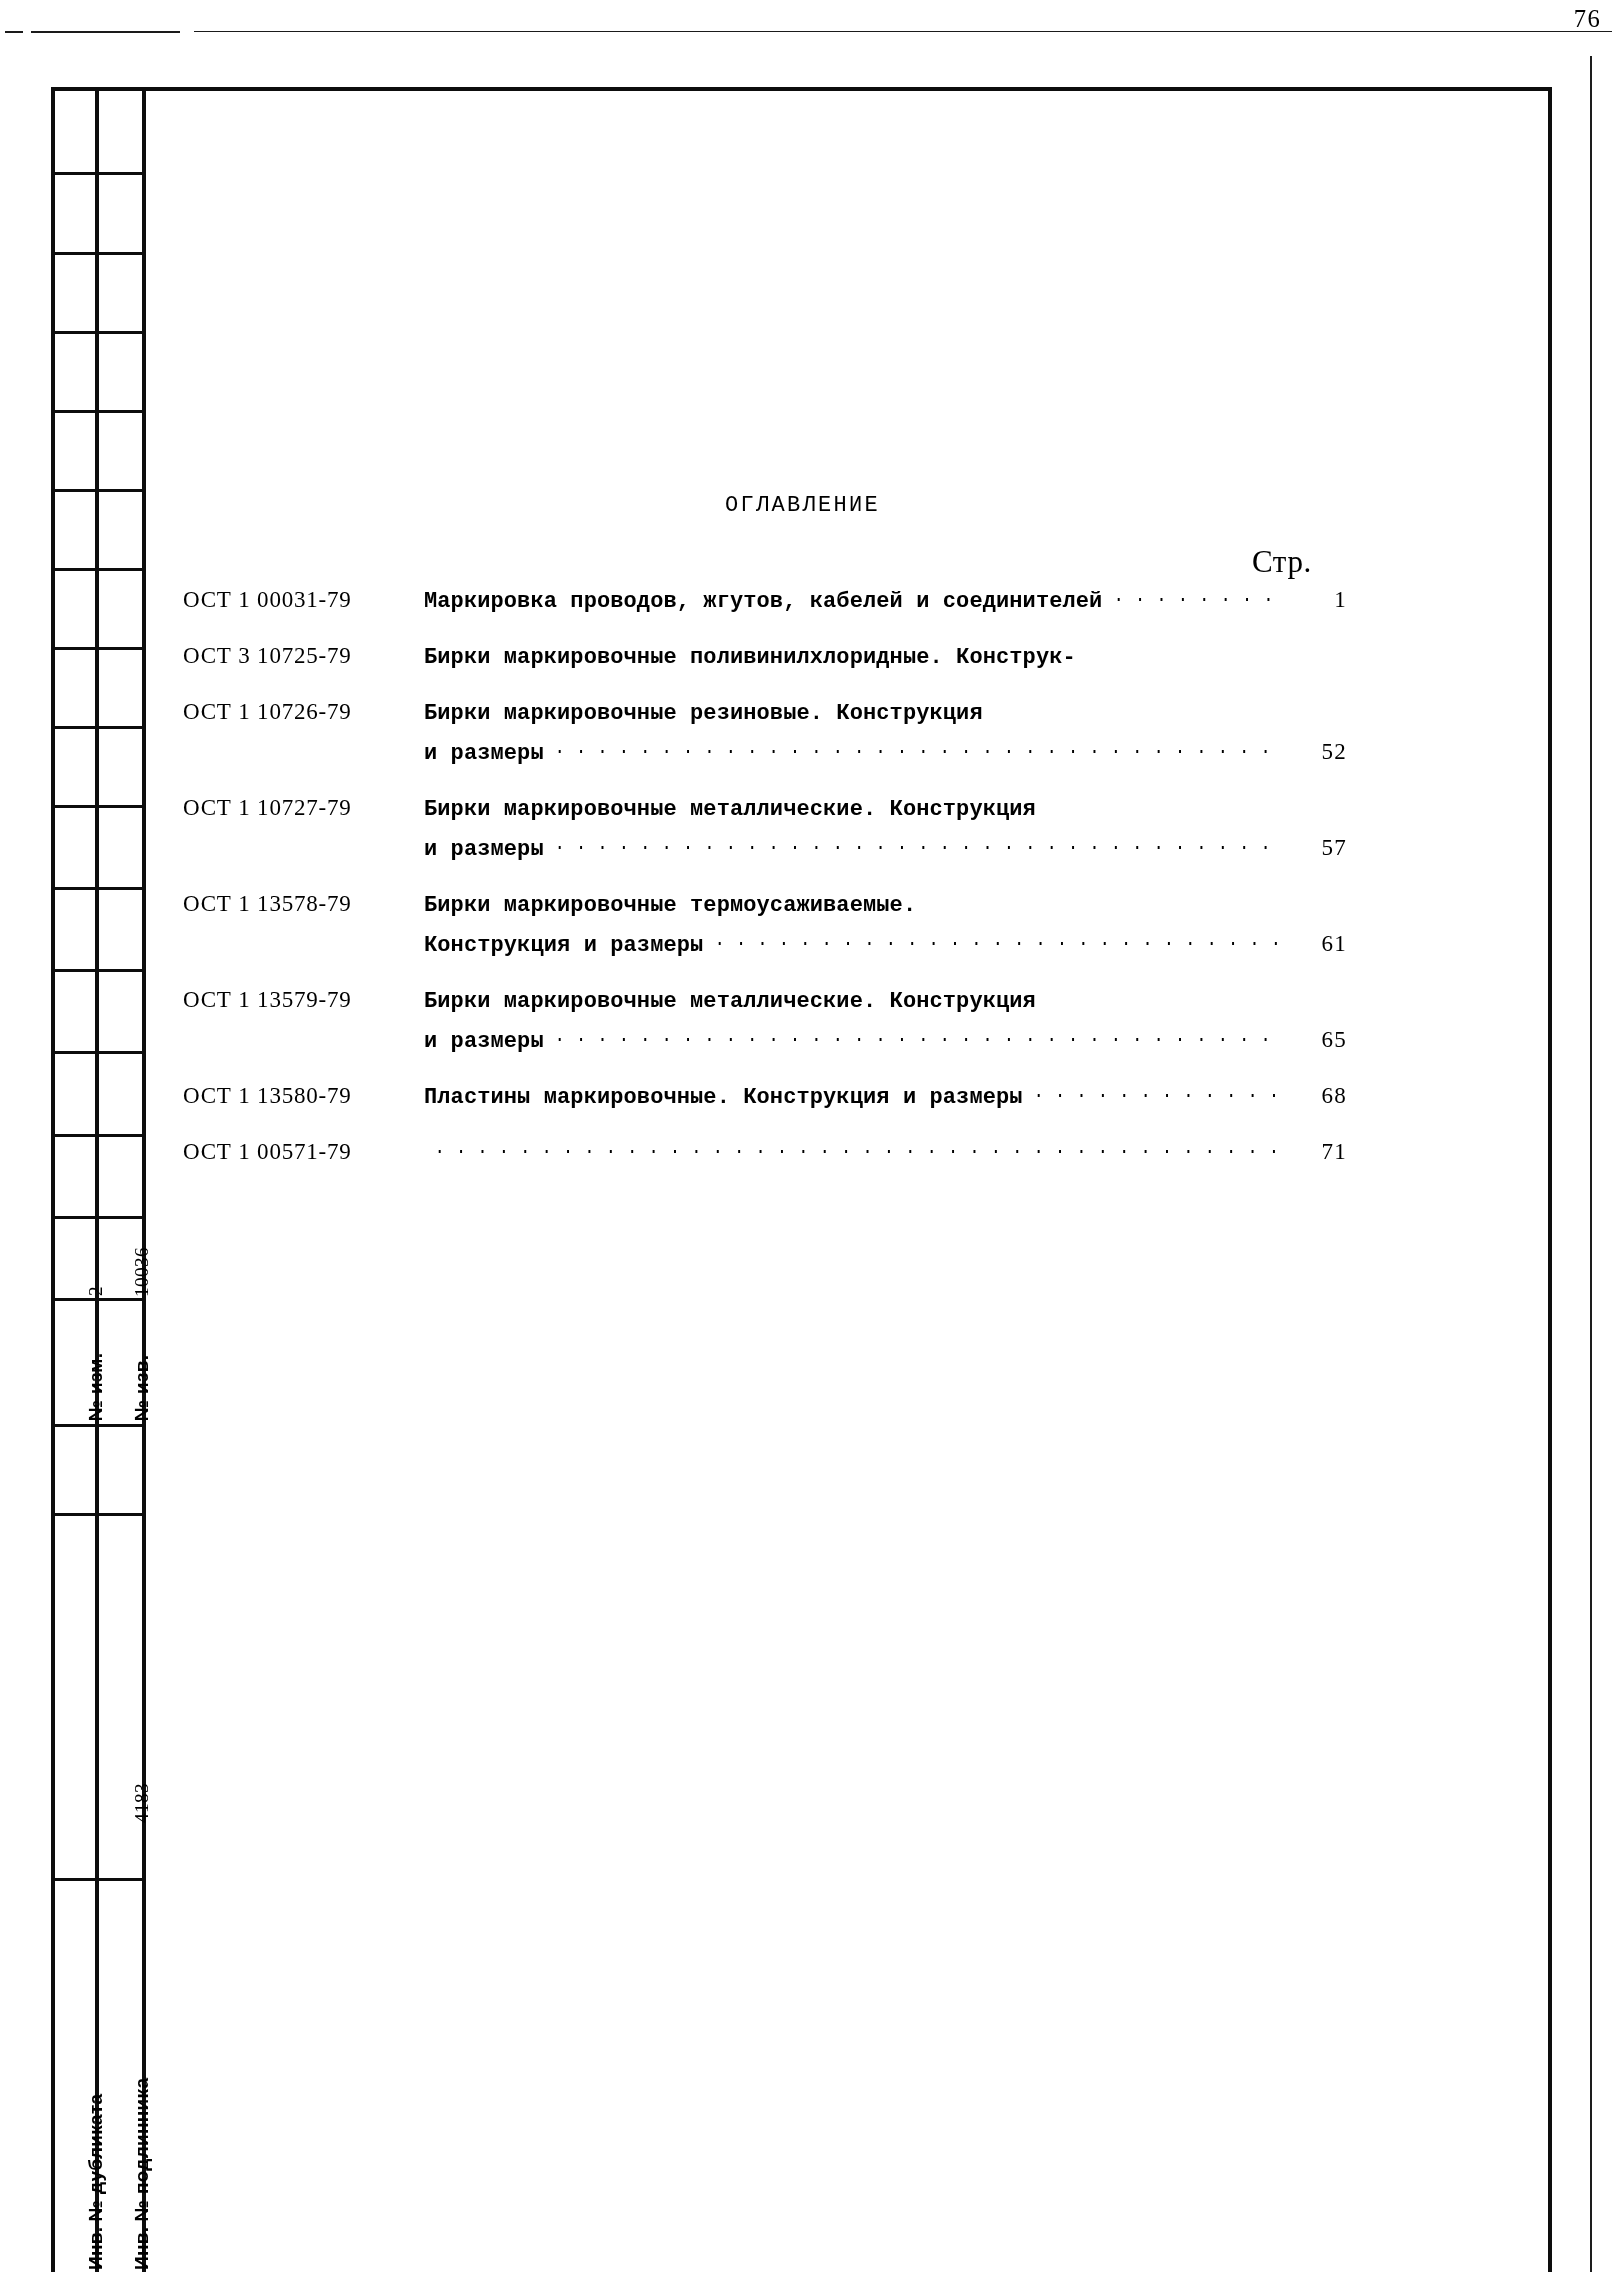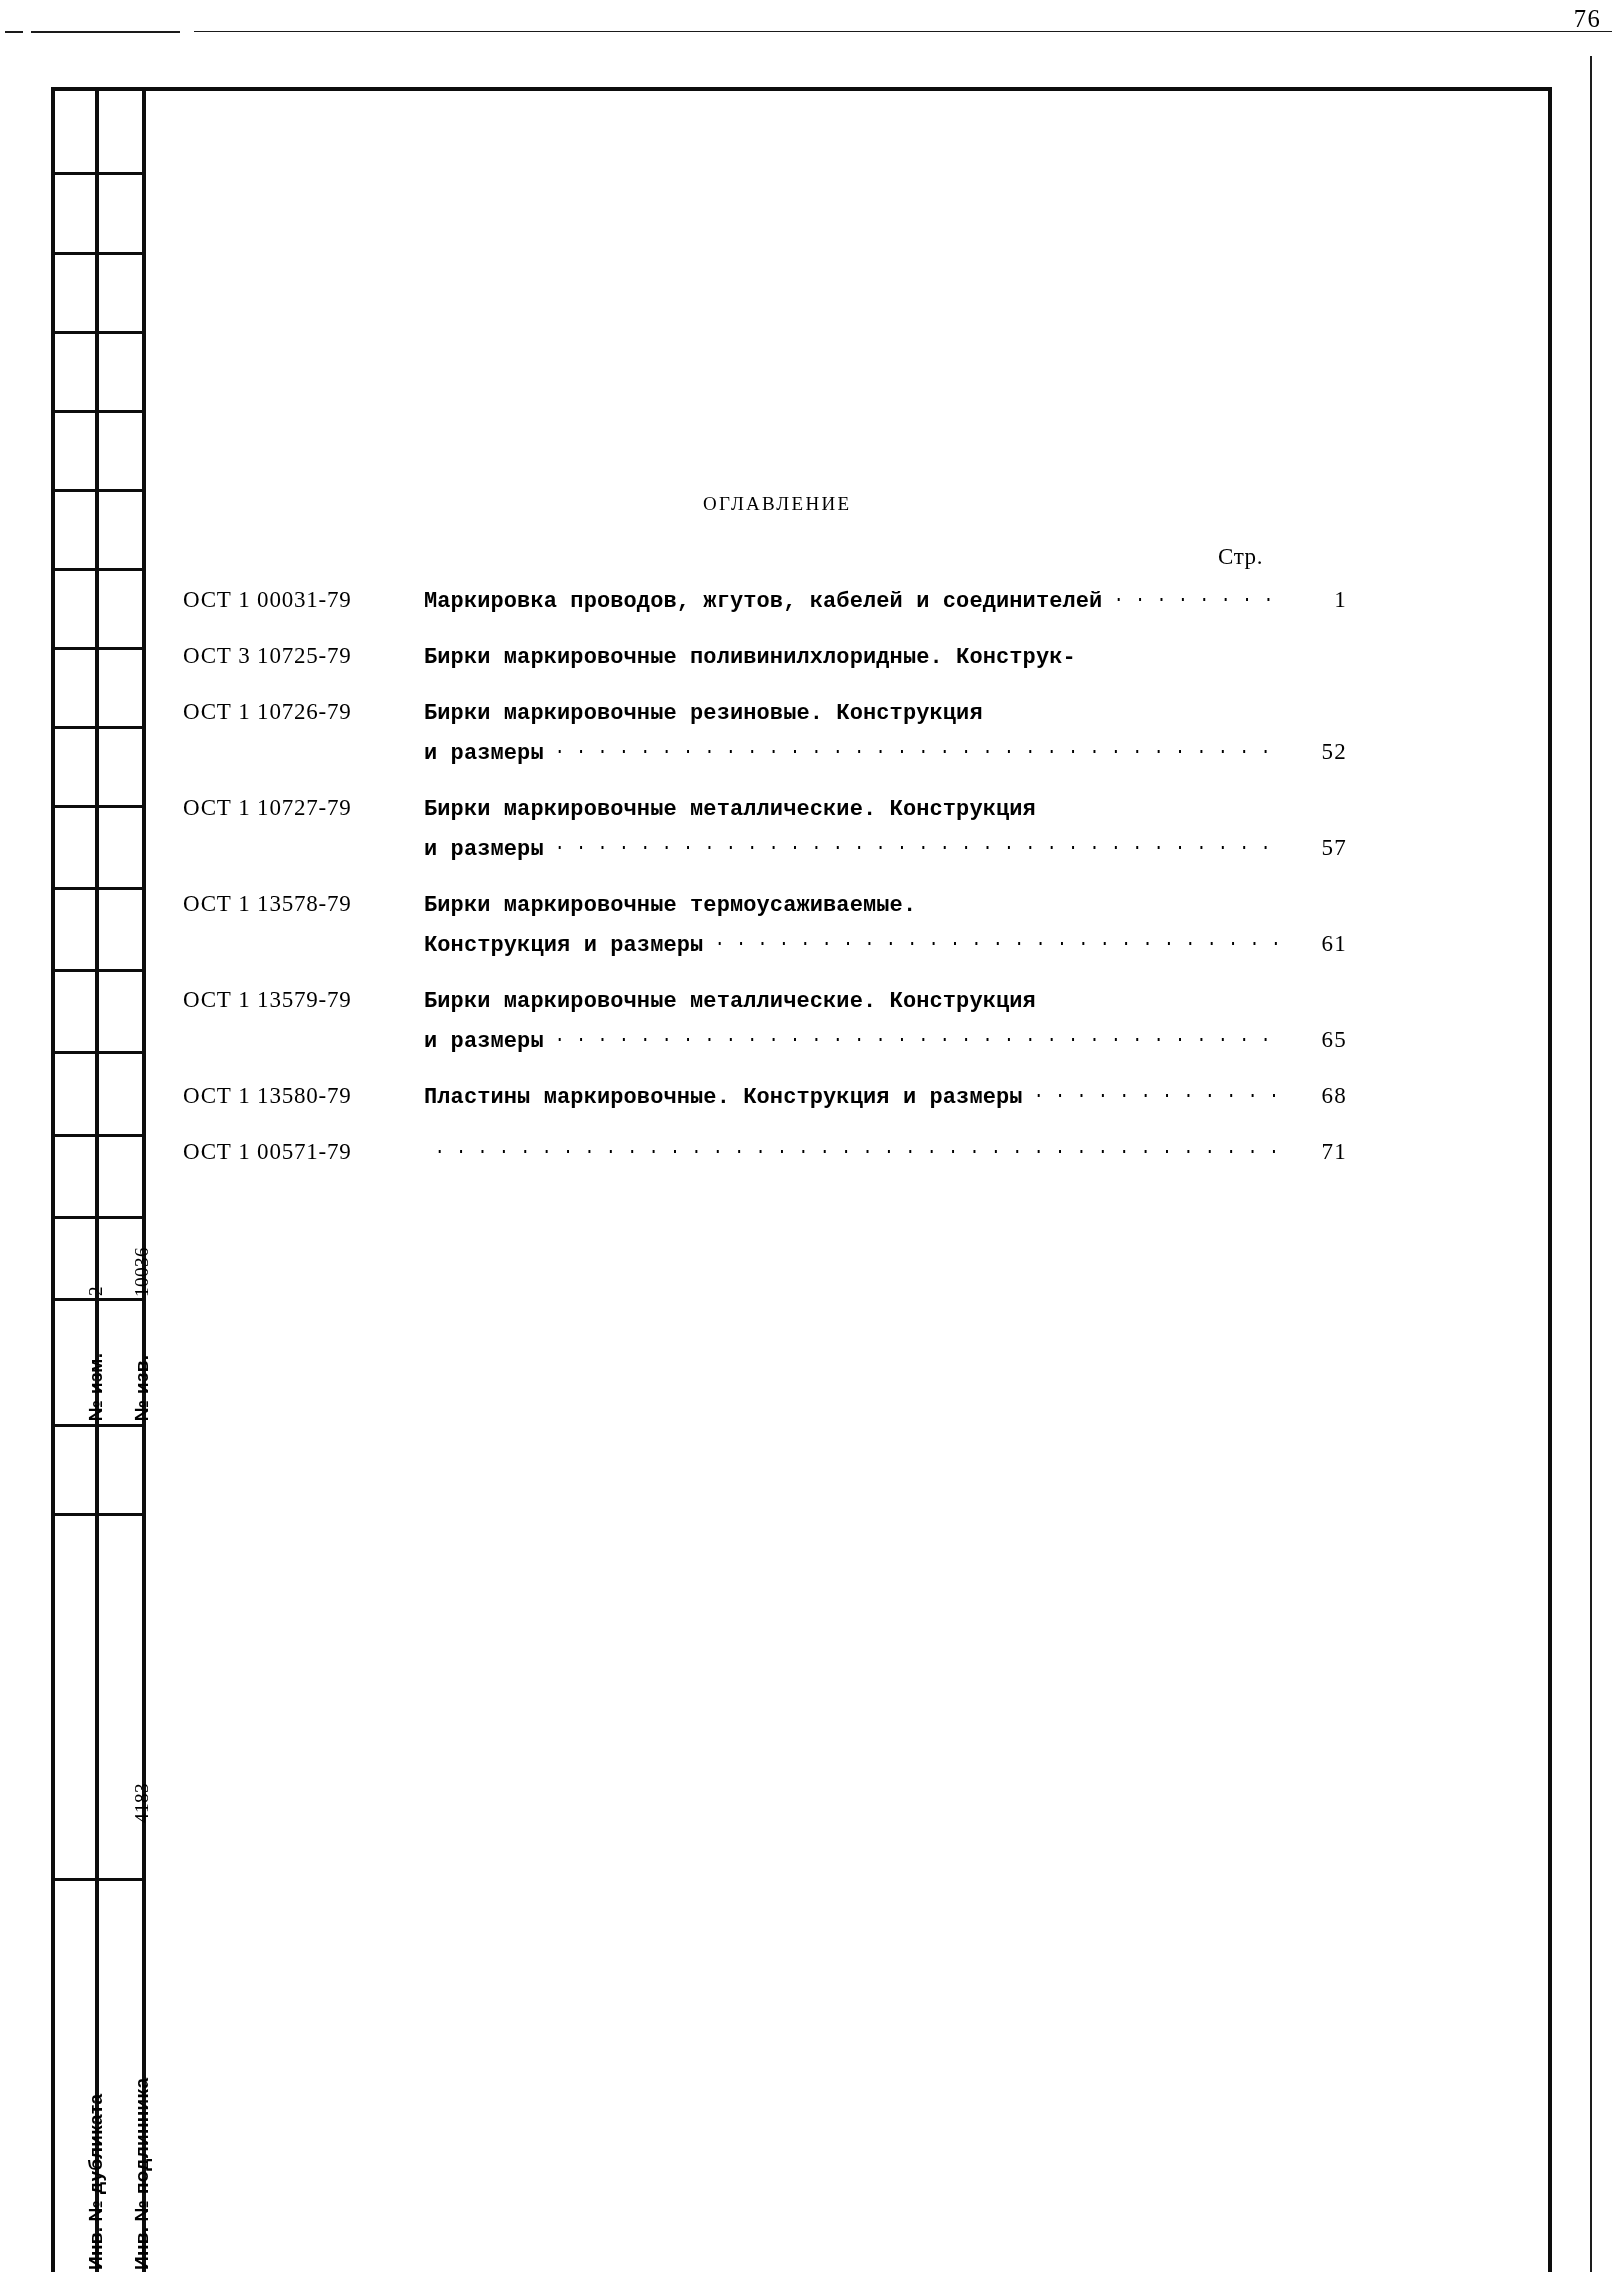--- a/index.html
+++ b/index.html
@@ -108,32 +108,32 @@
   
   .content {
     position: absolute;
     left: 155px;
     top: 91px;
     width: 1392px;
   }
 
   .toc-title {
     position: absolute;
-    left: 548px;
+    left: 570px;
     top: 402px;
-    font-size: 19px;
+    font-size: 22px;
     letter-spacing: 2.3px;
-    font-family: Liberation Serif, serif;
+    font-family: Liberation Mono, monospace;
   }
 
   .col-head-str {
     position: absolute;
-    left: 1063px;
+    left: 1097px;
     top: 453px;
-    font-size: 23px;
+    font-size: 31px;
     letter-spacing: 0.6px;
   }
 
   .toc-list {
     position: absolute;
     left: 0px;
     top: 490px;
     width: 1192px;
   }
 

